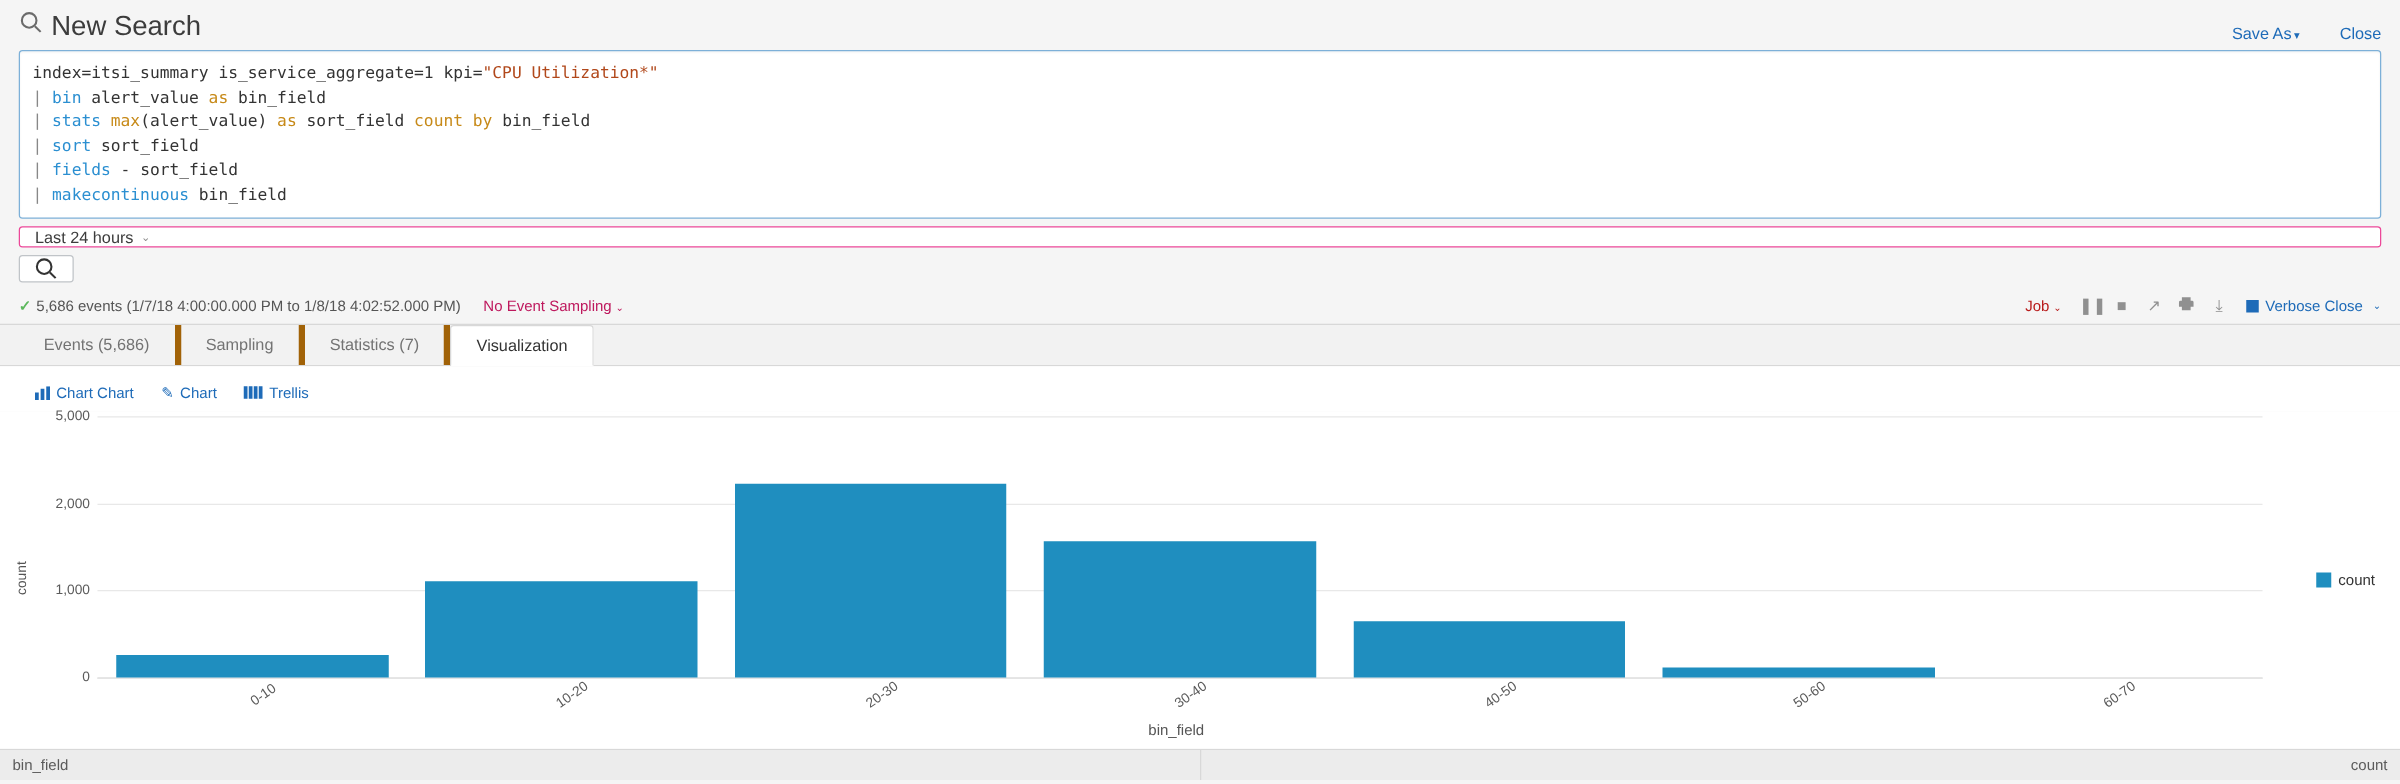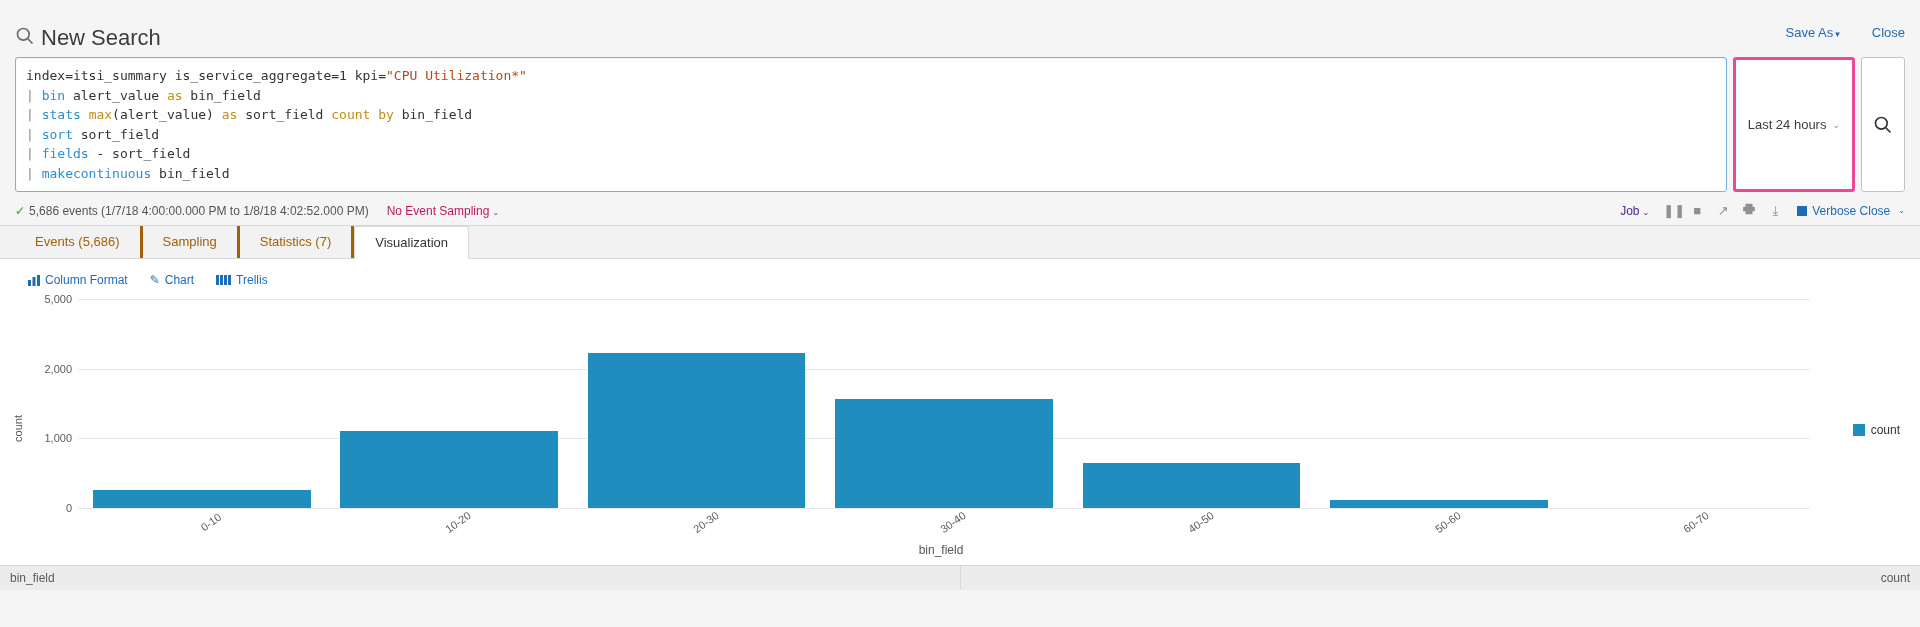--- a/index.html
+++ b/index.html
@@ -1,51 +1,51 @@
 <!DOCTYPE html>
 <html><head>
 <meta charset="utf-8">
 <style>
   * { box-sizing: border-box; margin: 0; padding: 0; }
   body { font-family: "Helvetica Neue", Arial, sans-serif; font-size: 12px; color: #333; background: #f5f5f5; width: 1920px; }
   
-  .header-row { display: flex; align-items: flex-start; padding: 8px 15px 6px 15px; margin-top: 17px; }
+  .header-row { display: flex; align-items: flex-end; padding: 8px 15px 6px 15px; }
   .page-title { font-size: 22px; font-weight: 300; color: #3c3c3c; display: flex; align-items: center; gap: 6px; }
   .page-title .search-glyph { color: #6b6b6b; font-size: 20px; }
   .header-actions { margin-left: auto; display: flex; gap: 32px; align-items: center; font-size: 13px; }
   .header-actions a { color: #1e6bb8; text-decoration: none; cursor: pointer; }
   .header-actions .chev { font-size: 9px; margin-left: 2px; }
 
-  .search-bar-row { display: flex; padding: 0 15px 6px 15px; gap: 6px; }
+  .search-bar-row { display: flex; padding: 0 15px 6px 15px; gap: 6px; flex-direction: column; }
   .search-editor { flex: 1; background: #fff; border: 1px solid #7db0d8; border-radius: 3px; padding: 8px 10px; font-family: Consolas, Monaco, monospace; font-size: 13px; line-height: 1.5; white-space: pre-wrap; overflow: auto; box-shadow: inset 0 1px 2px rgba(0,0,0,0.05);}
-  .time-picker { background: #fff; border: 3px solid #ec4899; border-radius: 3px; padding: 0 12px; display: flex; align-items: center; font-size: 13px; color: #3c3c3c; cursor: pointer; }
+  .time-picker { background: #fff; border: 1px solid #ec4899; border-radius: 3px; padding: 0 12px; display: flex; align-items: center; font-size: 13px; color: #3c3c3c; cursor: pointer; }
   .time-picker .chev { font-size: 9px; margin-left: 6px; color: #888; }
   .search-btn { background: #fff; border: 1px solid #c0c4c8; border-radius: 3px; width: 44px; display: flex; align-items: center; justify-content: center; cursor: pointer; }
   .search-btn svg { width: 20px; height: 20px; }
 
   
   .tok-pipe   { color: #888; }
   .tok-cmd    { color: #2b8fd1; }
   .tok-kw     { color: #c78a19; }
   .tok-str    { color: #b1481b; }
   .tok-plain  { color: #333; }
 
   .status-row { display: flex; align-items: center; padding: 4px 15px 6px 15px; font-size: 12px; color: #555; border-bottom: 1px solid #d8d8d8; }
   .status-row .check { color: #5cb85c; margin-right: 4px; font-weight: bold; }
   .status-row .sampling { color: #be185d; margin-left: 18px; cursor: pointer; }
   .status-row .chev { font-size: 8px; margin-left: 3px; }
   .status-right { margin-left: auto; display: flex; align-items: center; gap: 14px; }
-  .job-link { color: #4c1d95; cursor: pointer; }
+  .job-link { color: #b91c1c; cursor: pointer; }
   .icon-btn { color: #909090; cursor: pointer; font-size: 13px; width: 16px; text-align: center; }
   .verbose { color: #1e6bb8; cursor: pointer; display: flex; align-items: center; gap: 5px; }
   .sq { display:inline-block; width:10px; height:10px; background:#1e6bb8; }
   .icon-row { display:flex; gap:10px; align-items:center; }
 
   .tabs-row { display: flex; background: #f2f2f2; border-bottom: 1px solid #d8d8d8; padding-left: 15px; }
-  .tab { padding: 8px 20px; font-size: 13px; color: #a16207; cursor: pointer; border-right: 3px solid #a16207; }
+  .tab { padding: 8px 20px; font-size: 13px; color: #737373; cursor: pointer; border-right: 5px solid #a16207; }
   .tab.active { background: #fff; color: #333; border: 1px solid #d8d8d8; border-bottom: 1px solid #fff; margin-bottom: -1px; border-radius: 3px 3px 0 0; position: relative; }
 
   .viz-toolbar { display: flex; gap: 22px; padding: 14px 28px 8px 28px; background: #fff; }
   .viz-tool { color: #1e6bb8; font-size: 12px; cursor: pointer; display: flex; align-items: center; gap: 5px; }
   .format-icon::before { content: "✎"; }
   .trellis-icon { display: inline-flex; gap: 1px; }
   .trellis-icon span { width:3px; height:10px; background:#1e6bb8; display:inline-block; }
 
   .chart-area { background: #fff; padding: 4px 10px 8px 10px; position: relative; }
   .chart-inner { display: flex; }
@@ -136,21 +136,21 @@
   <div class="tab active">Visualization</div>
 </div>
 
 <div class="viz-toolbar">
   <div class="viz-tool">
     <svg width="12" height="11" viewBox="0 0 12 11">
         <rect x="0" y="5" width="3" height="6" fill="#1e6bb8"></rect>
         <rect x="4.5" y="2" width="3" height="9" fill="#1e6bb8"></rect>
         <rect x="9" y="0" width="3" height="11" fill="#1e6bb8"></rect>
       </svg>
-    <span>Column Format</span>
+    <span>Chart Chart</span>
   </div>
   <div class="viz-tool">
     <span class="format-icon"></span>
     <span>Chart</span>
   </div>
   <div class="viz-tool">
     <span class="trellis-icon">
         <span></span>
         <span></span>
         <span></span>

